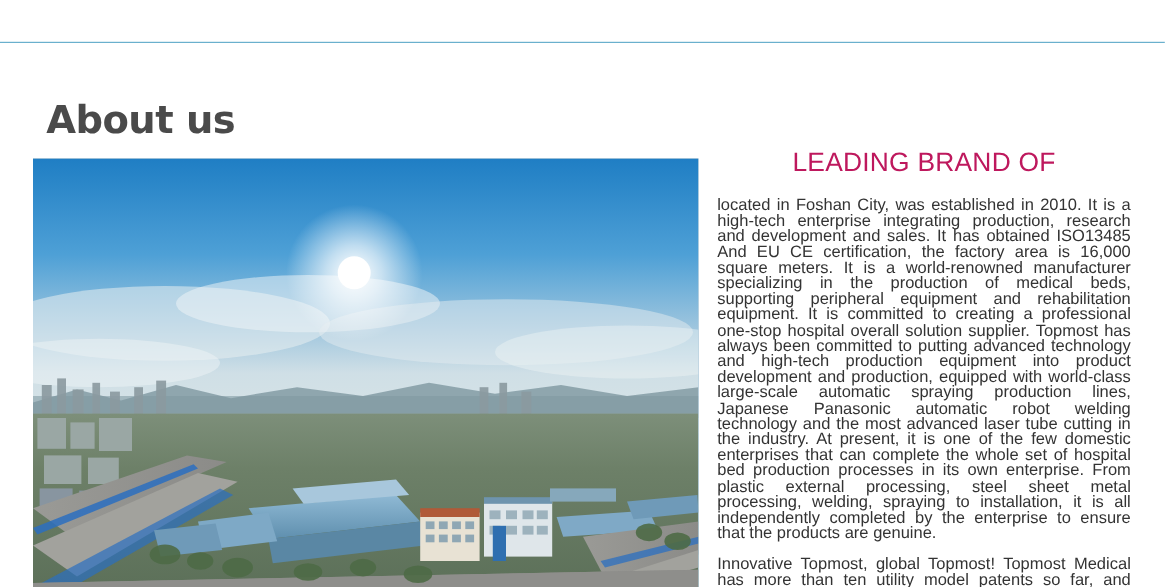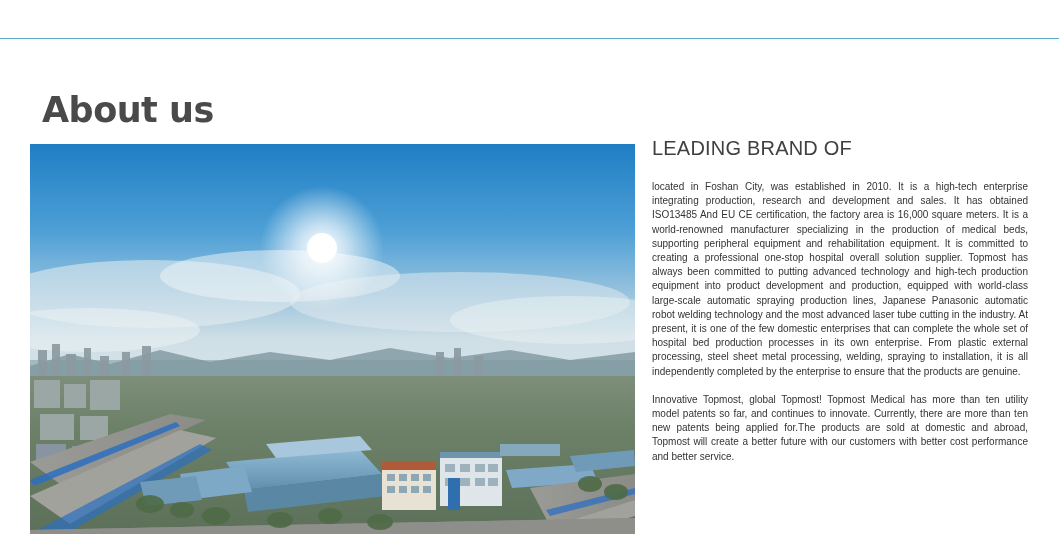--- a/index.html
+++ b/index.html
@@ -55,31 +55,32 @@
     height: 399px;
   }
   .right-col {
     position: absolute;
     left: 652px;
     top: 104px;
     width: 376px;
   }
   .headline {
     font-family: "Liberation Sans", sans-serif;
-    font-size: 20px;
+    font-size: 24px;
     line-height: 24px;
-    color: #404040;
+    color: #be185d;
     letter-spacing: 0.2px;
     margin: 0 0 20px 0;
     font-weight: normal;
+    text-align: center;
   }
   .headline .l2 { display: block; padding-left: 10px; }
   .body-text p {
     margin: 0 0 14px 0;
-    font-size: 10px;
+    font-size: 15px;
     line-height: 14.2px;
     color: #333333;
     text-align: justify;
     text-justify: inter-word;
   }
   .body-text p:last-child { margin-bottom: 0; }
 </style>
 </head>
 <body>
 

